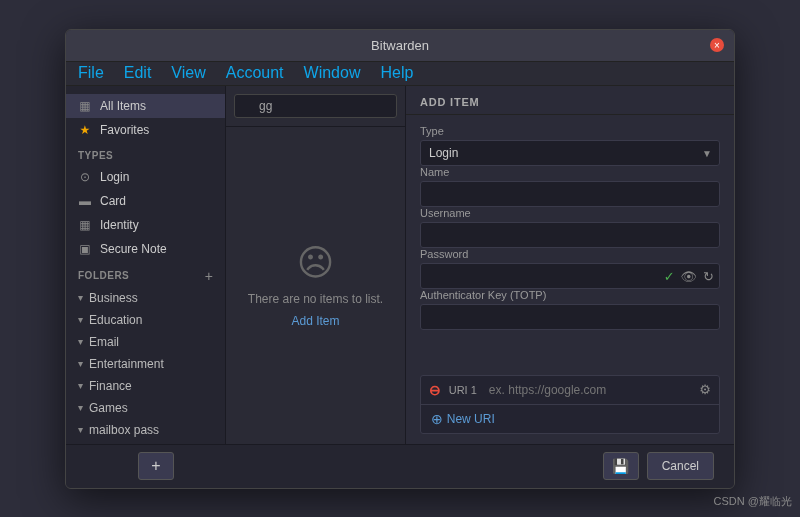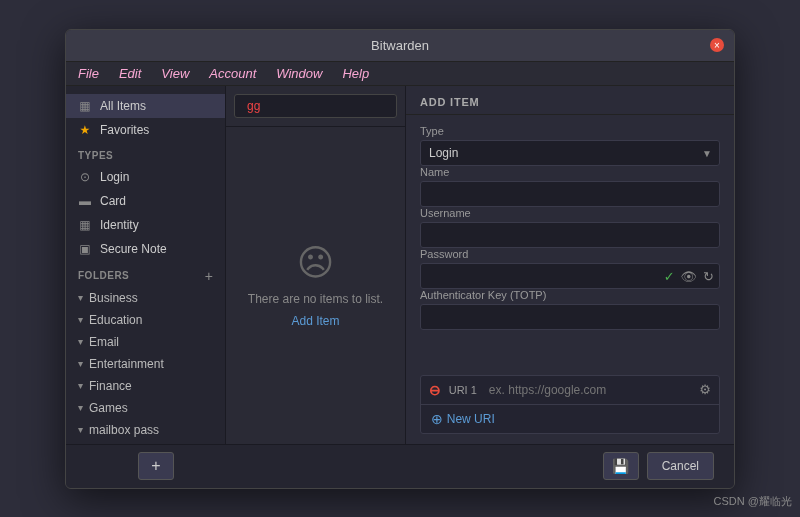--- a/index.html
+++ b/index.html
@@ -81,25 +81,24 @@
       height: 24px;
       background: #2b2b35;
       display: flex;
       align-items: center;
       padding: 0 8px;
       gap: 12px;
       flex-shrink: 0;
       border-bottom: 1px solid #222;
     }
     .menubar-item {
-      color: #f9a8d4;
-      font-size: 13px;
+      color: #0ea5e9;
+      font-size: 16px;
       cursor: pointer;
       padding: 2px 4px;
-      font-style: italic;
     }
 
     
     .main-content {
       display: flex;
       flex: 1;
       overflow: hidden;
     }
 
     
@@ -179,22 +178,22 @@
 
     .search-bar {
       padding: 8px;
       border-bottom: 1px solid #1a1a22;
     }
     .search-input {
       width: 100%;
       background: #1e1e28;
       border: 1px solid #444;
       border-radius: 3px;
-      padding: 4px 8px 4px 12px;
-      color: #ef4444;
+      padding: 4px 8px 4px 24px;
+      color: #a3a3a3;
       font-size: 12px;
       outline: none;
       position: relative;
     }
     .search-wrapper {
       position: relative;
     }
     .search-icon {
       position: absolute;
       left: 7px;

